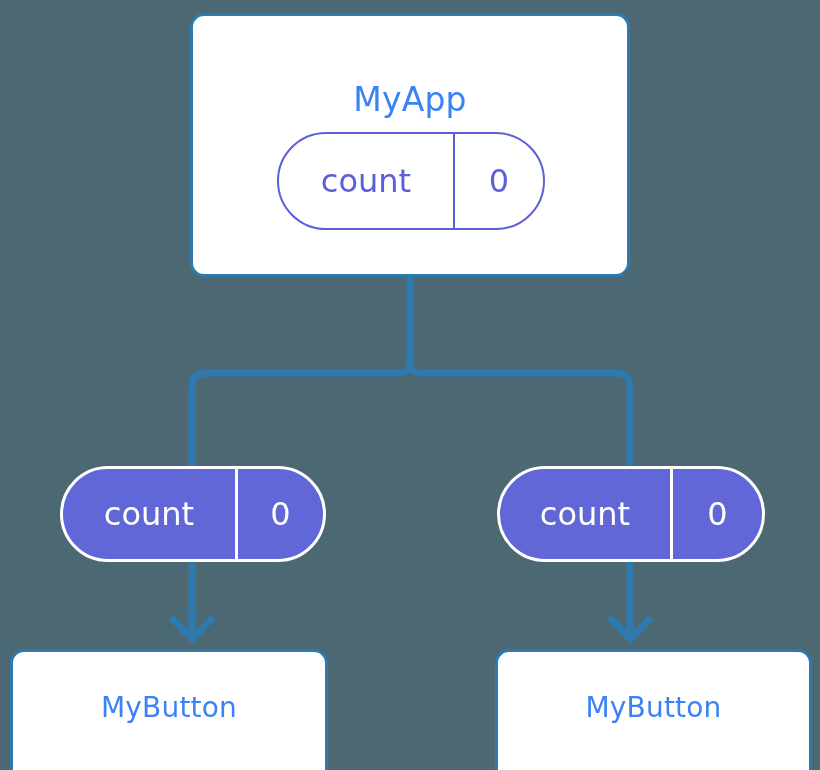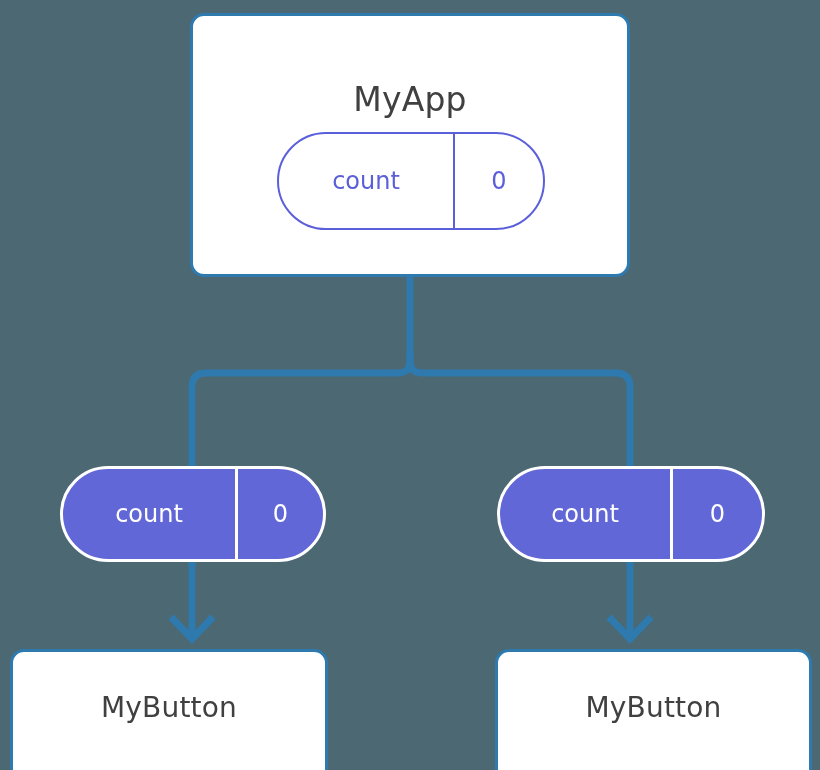--- a/index.html
+++ b/index.html
@@ -39,21 +39,21 @@
     left: 190px;
     top: 13px;
     width: 440px;
     height: 264px;
   }
   .comp-title {
     position: absolute;
     left: 0;
     right: 0;
     text-align: center;
-    color: #404040;
+    color: #3b82f6;
     font-size: 33px;
     letter-spacing: 0.2px;
     white-space: nowrap;
   }
   #app-title {
     top: 64px;
   }
 
   
   #btn-box-left {
@@ -79,21 +79,21 @@
     display: flex;
     align-items: stretch;
     box-sizing: border-box;
     border-radius: 999px;
   }
   .pill .pill-key,
   .pill .pill-val {
     display: flex;
     align-items: center;
     justify-content: center;
-    font-size: 24px;
+    font-size: 32px;
     box-sizing: border-box;
     white-space: nowrap;
   }
 
   
   #pill-app {
     left: 277px;
     top: 132px;
     width: 268px;
     height: 98px;

